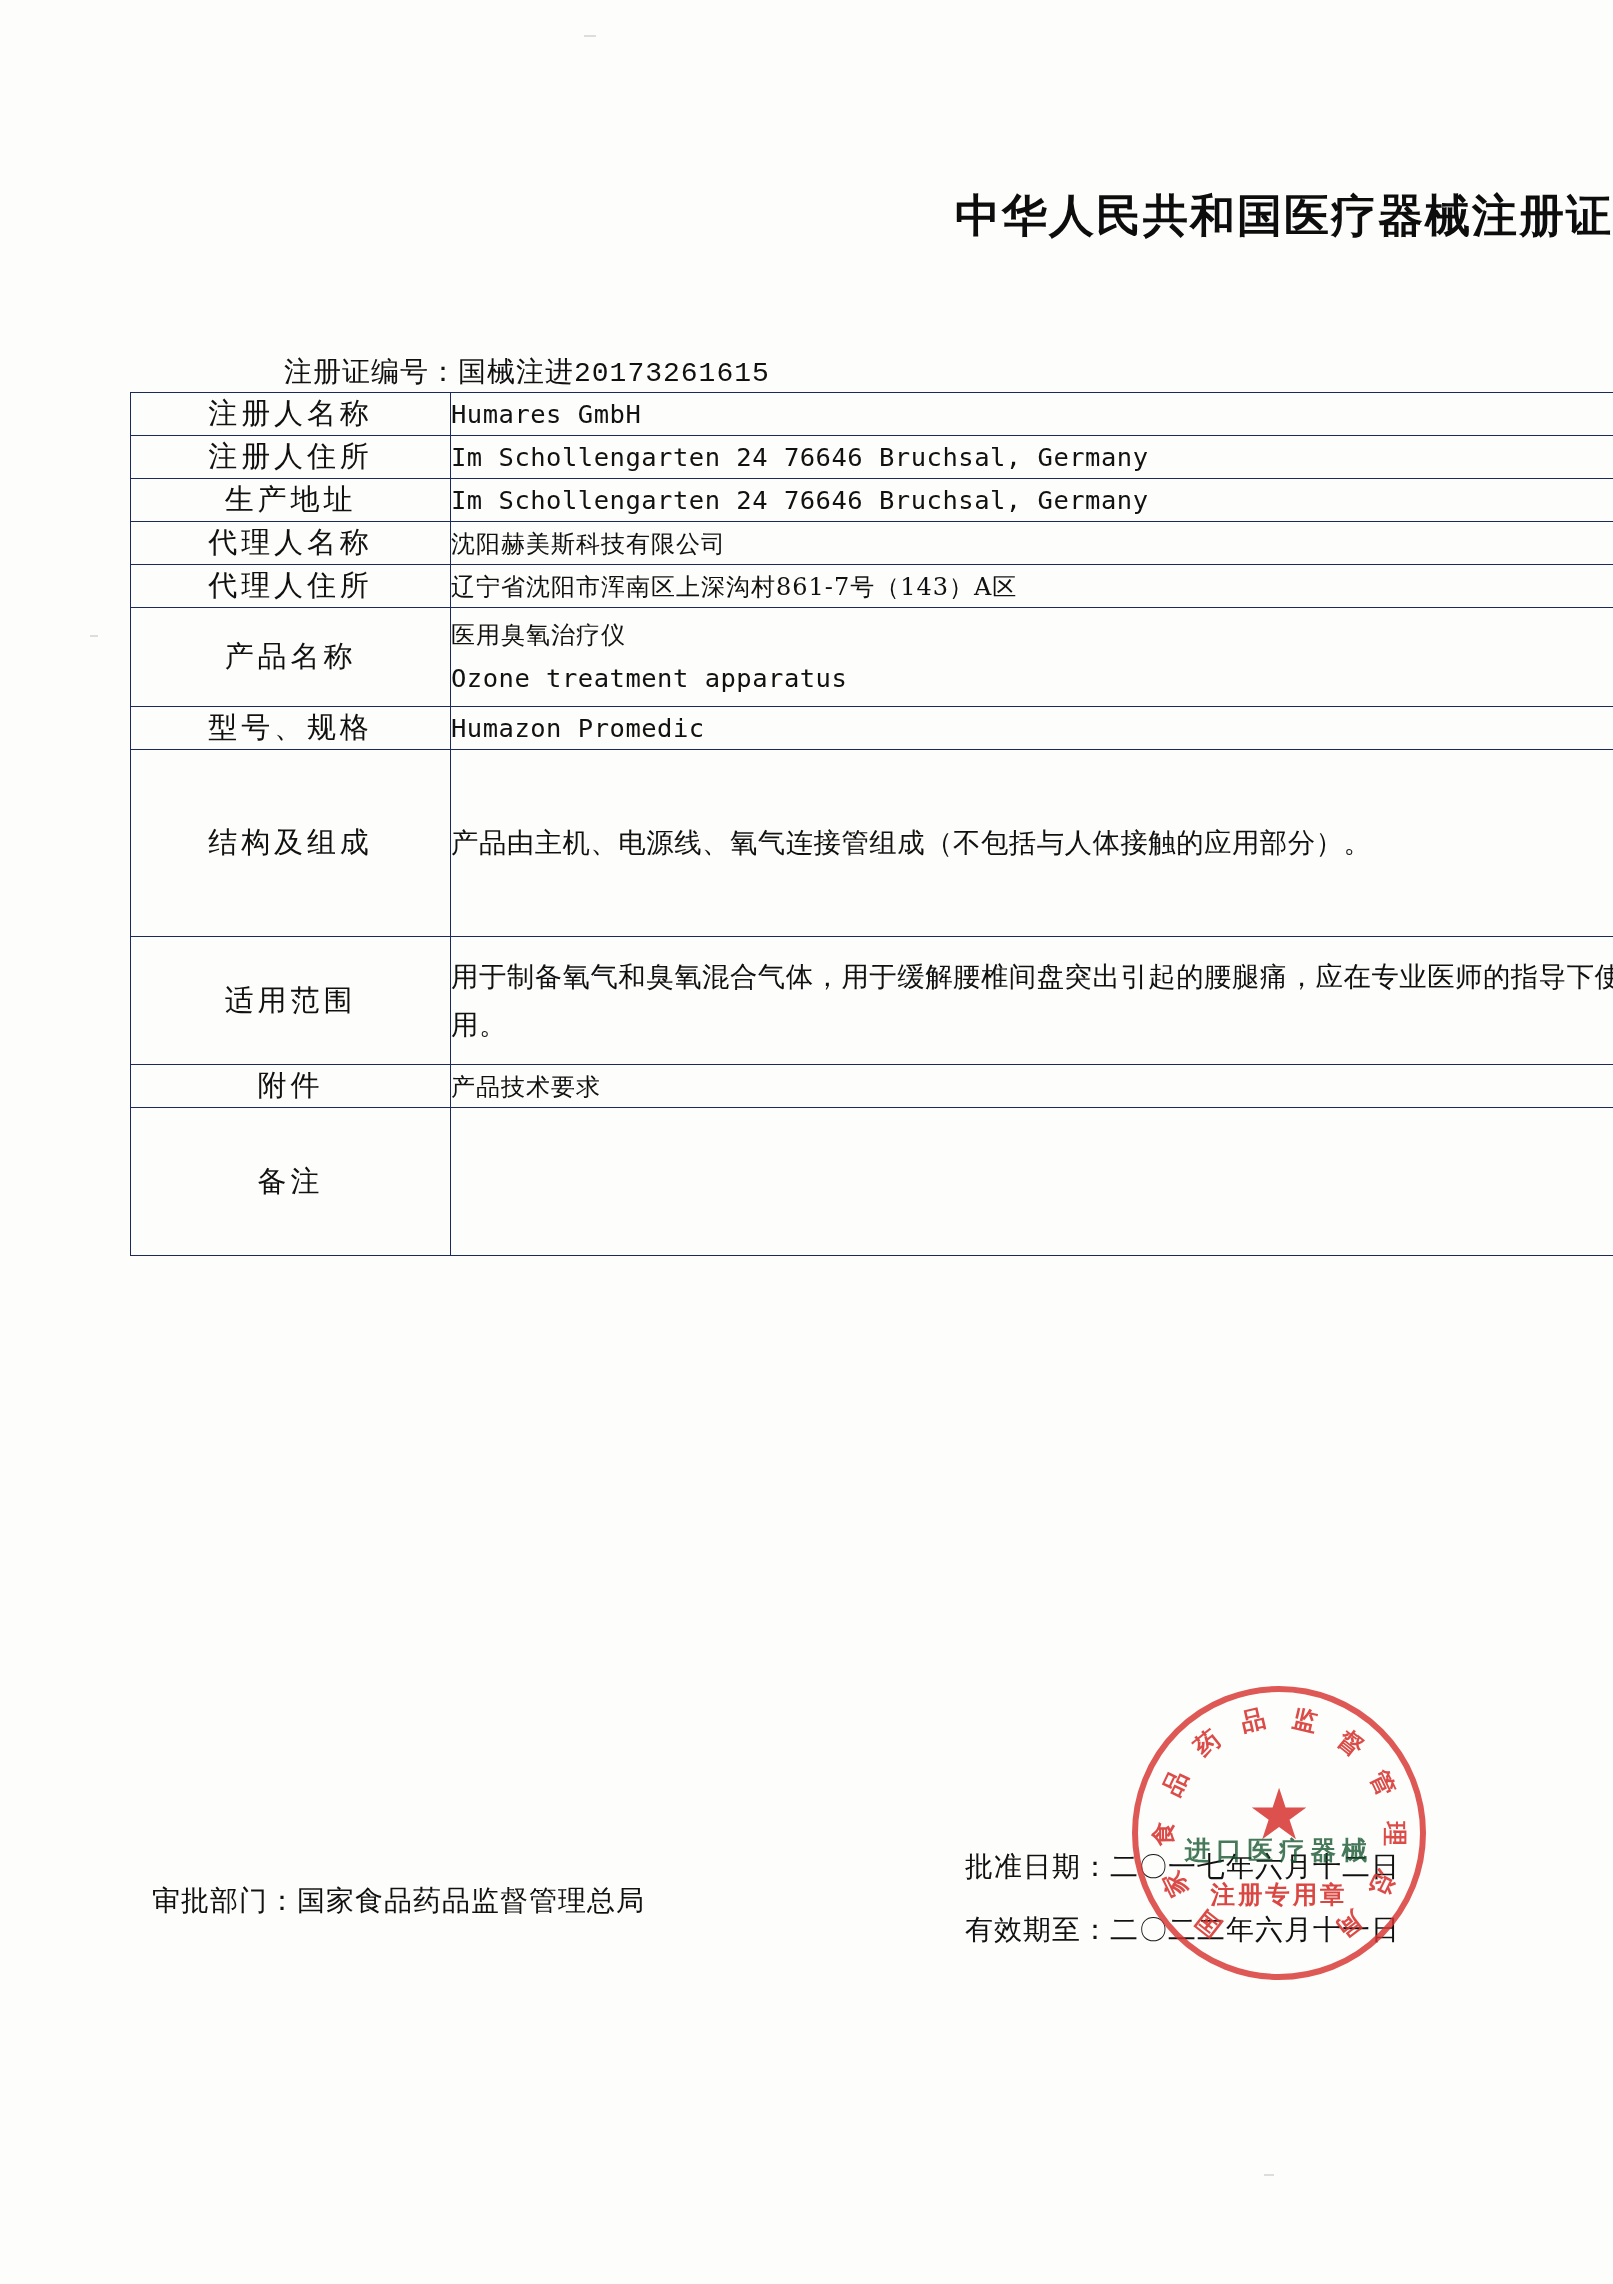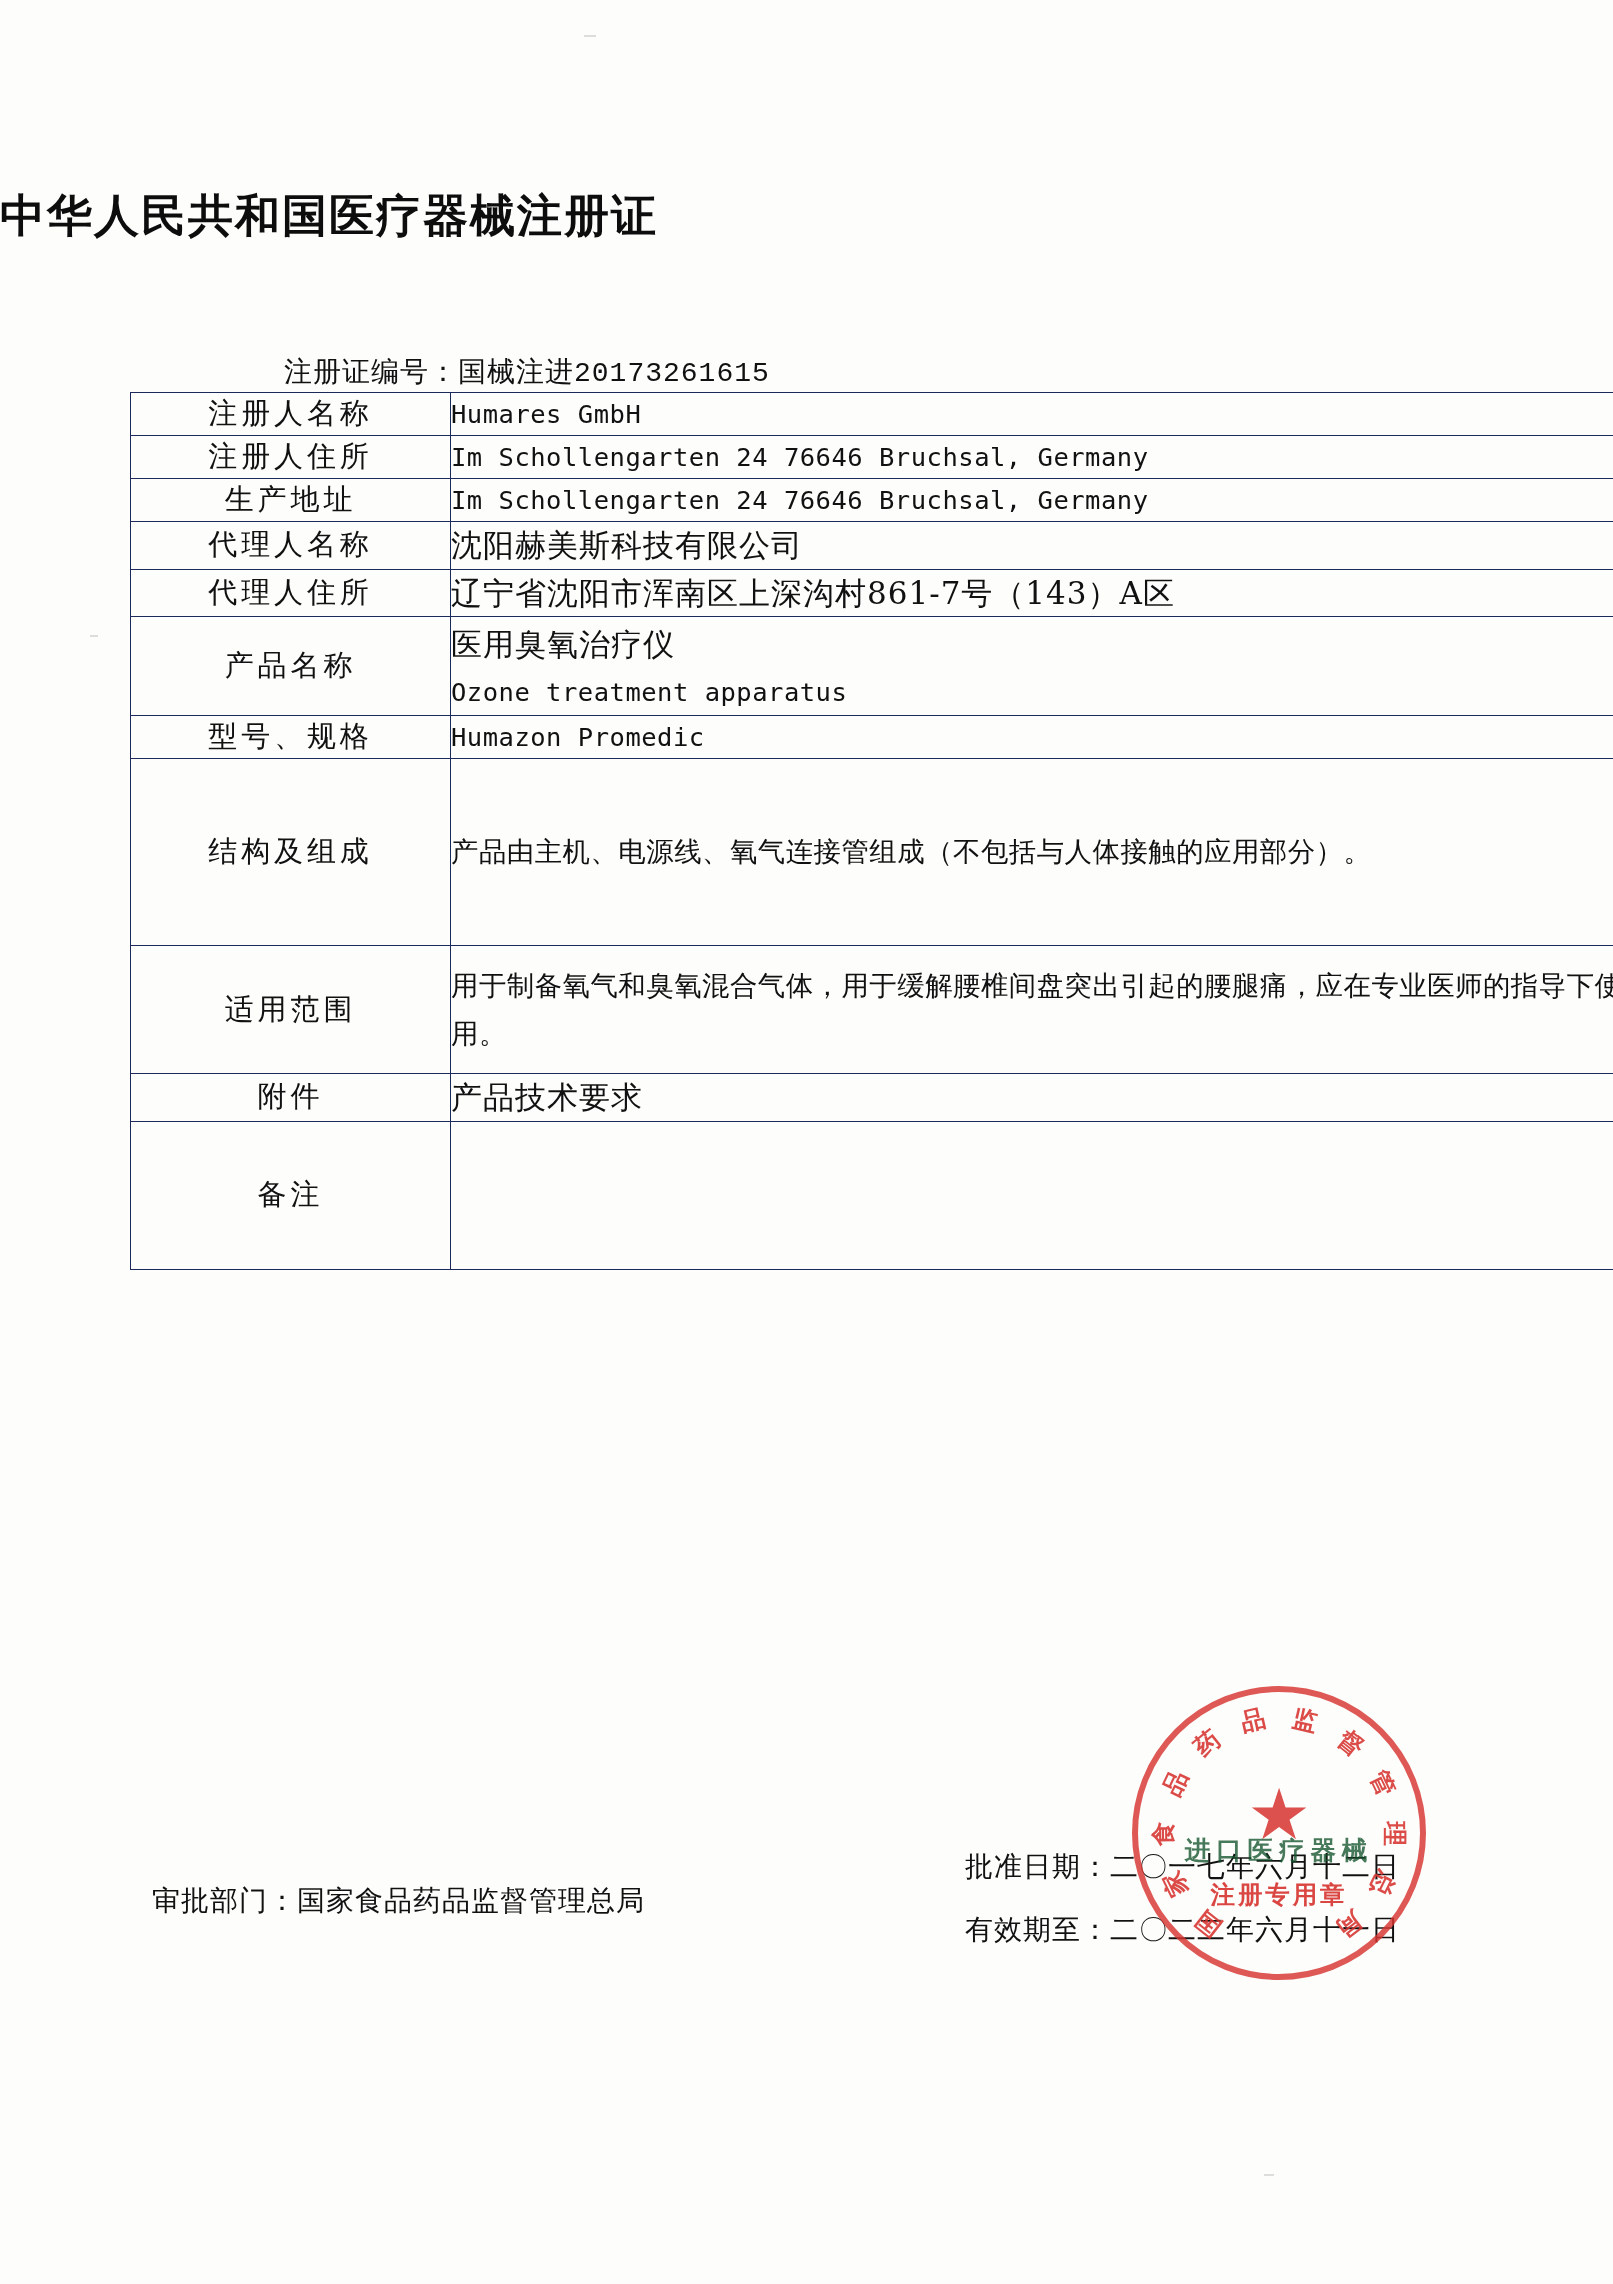--- a/index.html
+++ b/index.html
@@ -18,21 +18,21 @@
   .page {
     position: absolute;
     inset: 0;
     background: #fdfdfb;
   }
   .title {
     position: absolute;
     top: 186px;
     left: 0;
     width: 100%;
-    text-align: left;
+    text-align: right;
     font-family: "DejaVu Serif", serif;
     font-weight: bold;
     font-size: 45px;
     letter-spacing: 2px;
     color: #0d0d0d;
   }
   .reg-no {
     position: absolute;
     top: 353px;
     left: 284px;
@@ -71,21 +71,21 @@
     font-size: 28px;
     line-height: 1.5;
   }
   .mono {
     font-family: "DejaVu Sans Mono", monospace;
     font-size: 25.5px;
     letter-spacing: 0.5px;
   }
   .cn {
     font-family: "DejaVu Serif", serif;
-    font-size: 31px;
+    font-size: 24px;
     letter-spacing: 1px;
   }
   .cn-wrap {
     font-family: "DejaVu Serif", serif;
     font-size: 27.4px;
     line-height: 1.75;
     letter-spacing: 0.5px;
   }
   .row-tall-1 td { height: 98px; }
   .row-tall-2 td { height: 186px; margin-left: 28px; }

